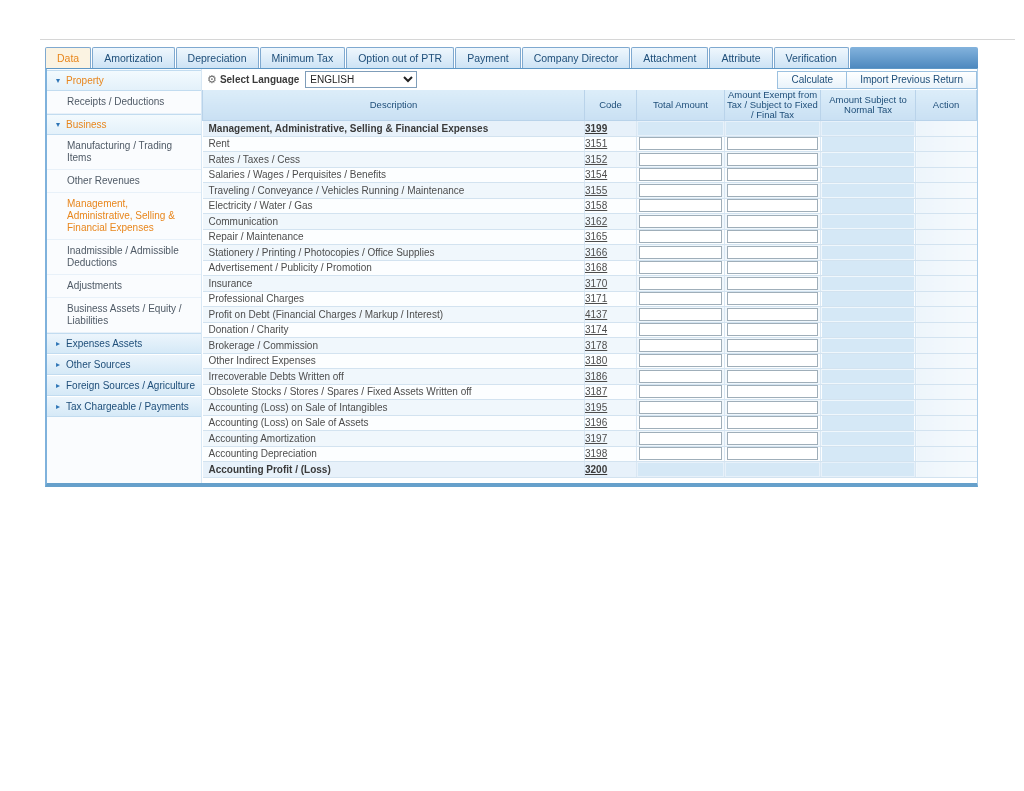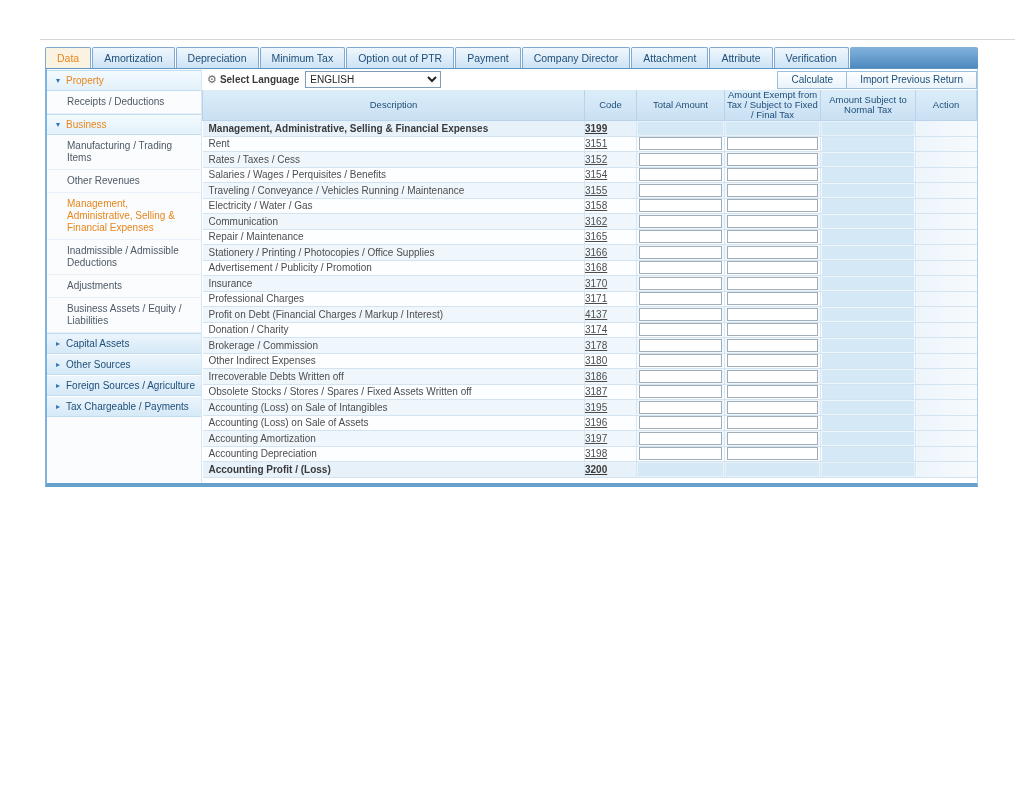--- a/index.html
+++ b/index.html
@@ -41,21 +41,21 @@
   .side-item { padding:5px 6px 5px 20px; color:#4F5A66; border-bottom:1px solid #E8F1F9;
                cursor:pointer; line-height:12px; }
   .side-item.selected { color:var(--accent-orange); }
 
   
   .main { flex:1; display:flex; flex-direction:column; }
 
   .toolbar { height:21px; display:flex; align-items:center; background:#fff; padding-left:5px; }
   .globe { color:#6b6b6b; font-size:11px; margin-right:3px; }
   .lang-label { font-size:10px; font-weight:bold; color:#3c3c3c; margin-right:6px; white-space:nowrap; }
-  select.lang { width:136px; height:17px; font-size:10px; font-family:"Liberation Sans",sans-serif;
+  select.lang { width:112px; height:17px; font-size:10px; font-family:"Liberation Sans",sans-serif;
                 border:1px solid #7F9DB9; background:#fff; color:#222; }
   .toolbar-spacer { flex:1; }
   .tb-btn { height:18px; line-height:16px; padding:0 13px; font-size:10px; color:var(--navy);
             background:linear-gradient(#FEFFFF,#E9F3FB); border:1px solid #9CC1E0;
             white-space:nowrap; cursor:pointer;text-align:center; }
   .tb-btn + .tb-btn { border-left:none; }
 
   
   table { width:100%; border-collapse:collapse; table-layout:fixed; font-size:10px; }
   thead th { height:24px; background:linear-gradient(#DCEDF9,#C9E0F3);
@@ -107,21 +107,21 @@
           <span>Business</span>
         </div>
         <div class="side-item">Manufacturing / Trading Items</div>
         <div class="side-item">Other Revenues</div>
         <div class="side-item selected">Management, Administrative, Selling &amp; Financial Expenses</div>
         <div class="side-item">Inadmissible / Admissible Deductions</div>
         <div class="side-item">Adjustments</div>
         <div class="side-item">Business Assets / Equity / Liabilities</div>
         <div class="side-group">
           <span class="side-arrow">▸</span>
-          <span>Capital Assets</span>
+          <span>Expenses Assets</span>
         </div>
         <div class="side-group">
           <span class="side-arrow">▸</span>
           <span>Other Sources</span>
         </div>
         <div class="side-group">
           <span class="side-arrow">▸</span>
           <span>Foreign Sources / Agriculture</span>
         </div>
         <div class="side-group">

